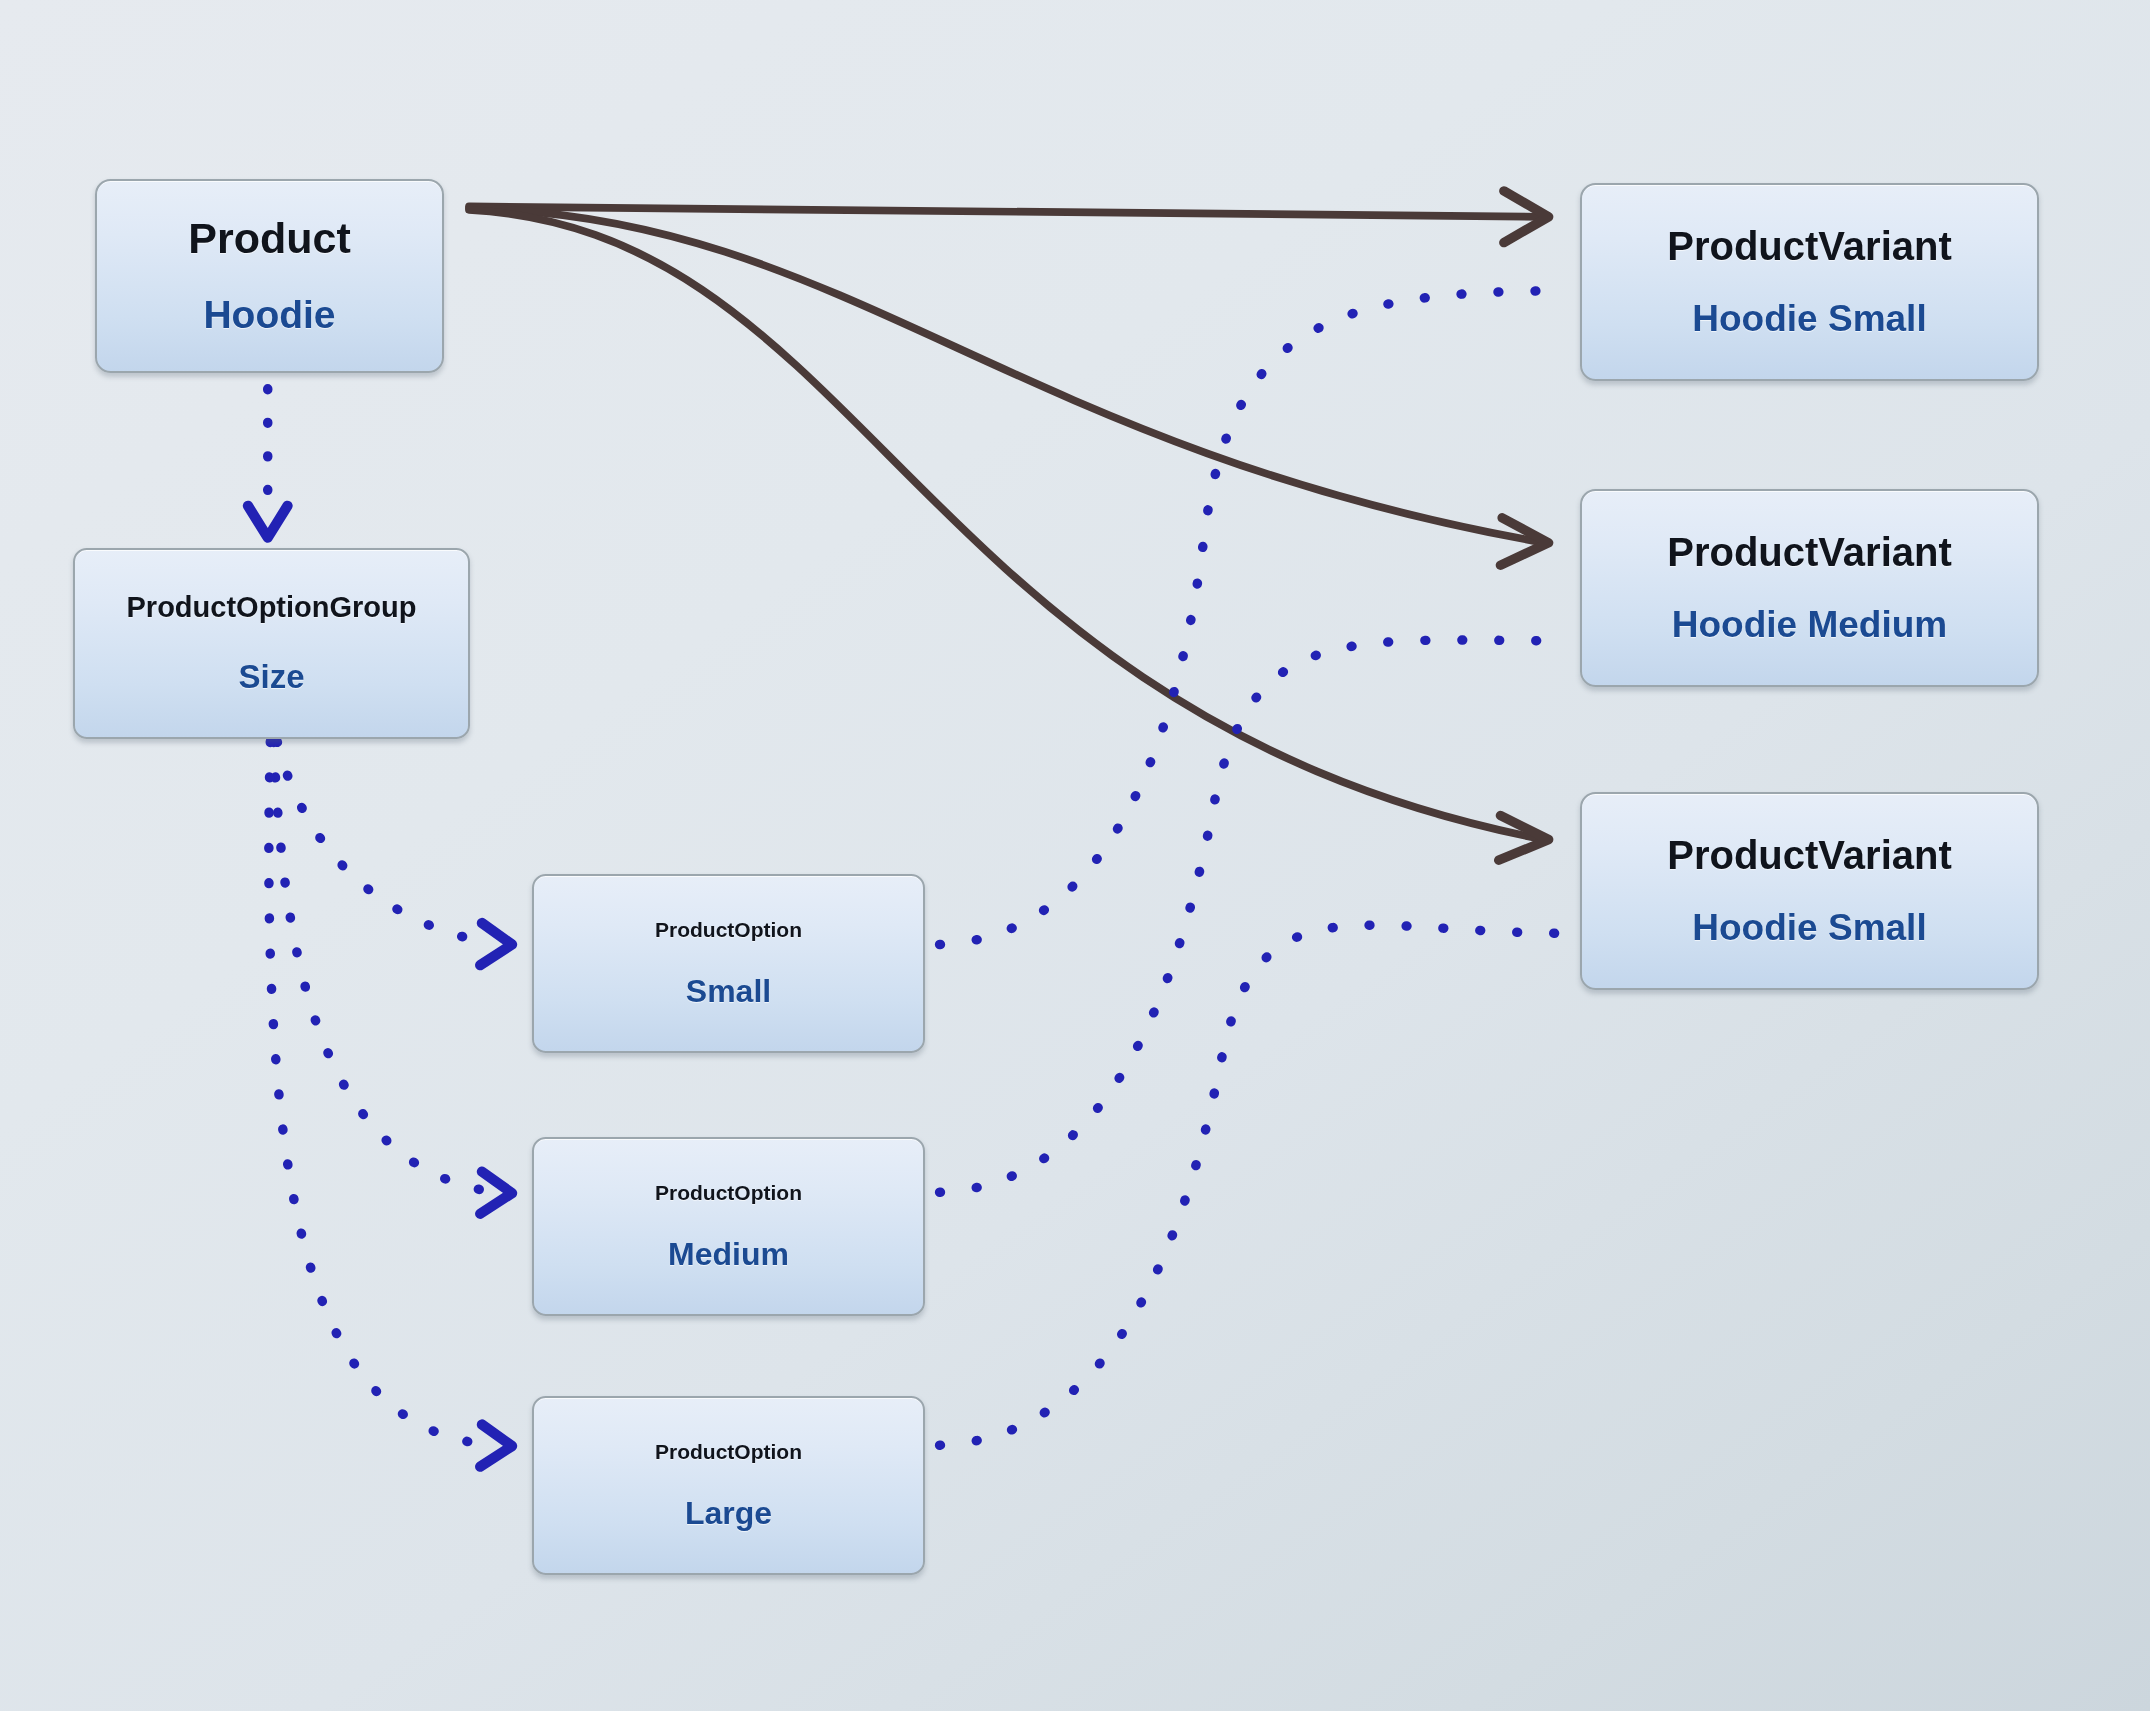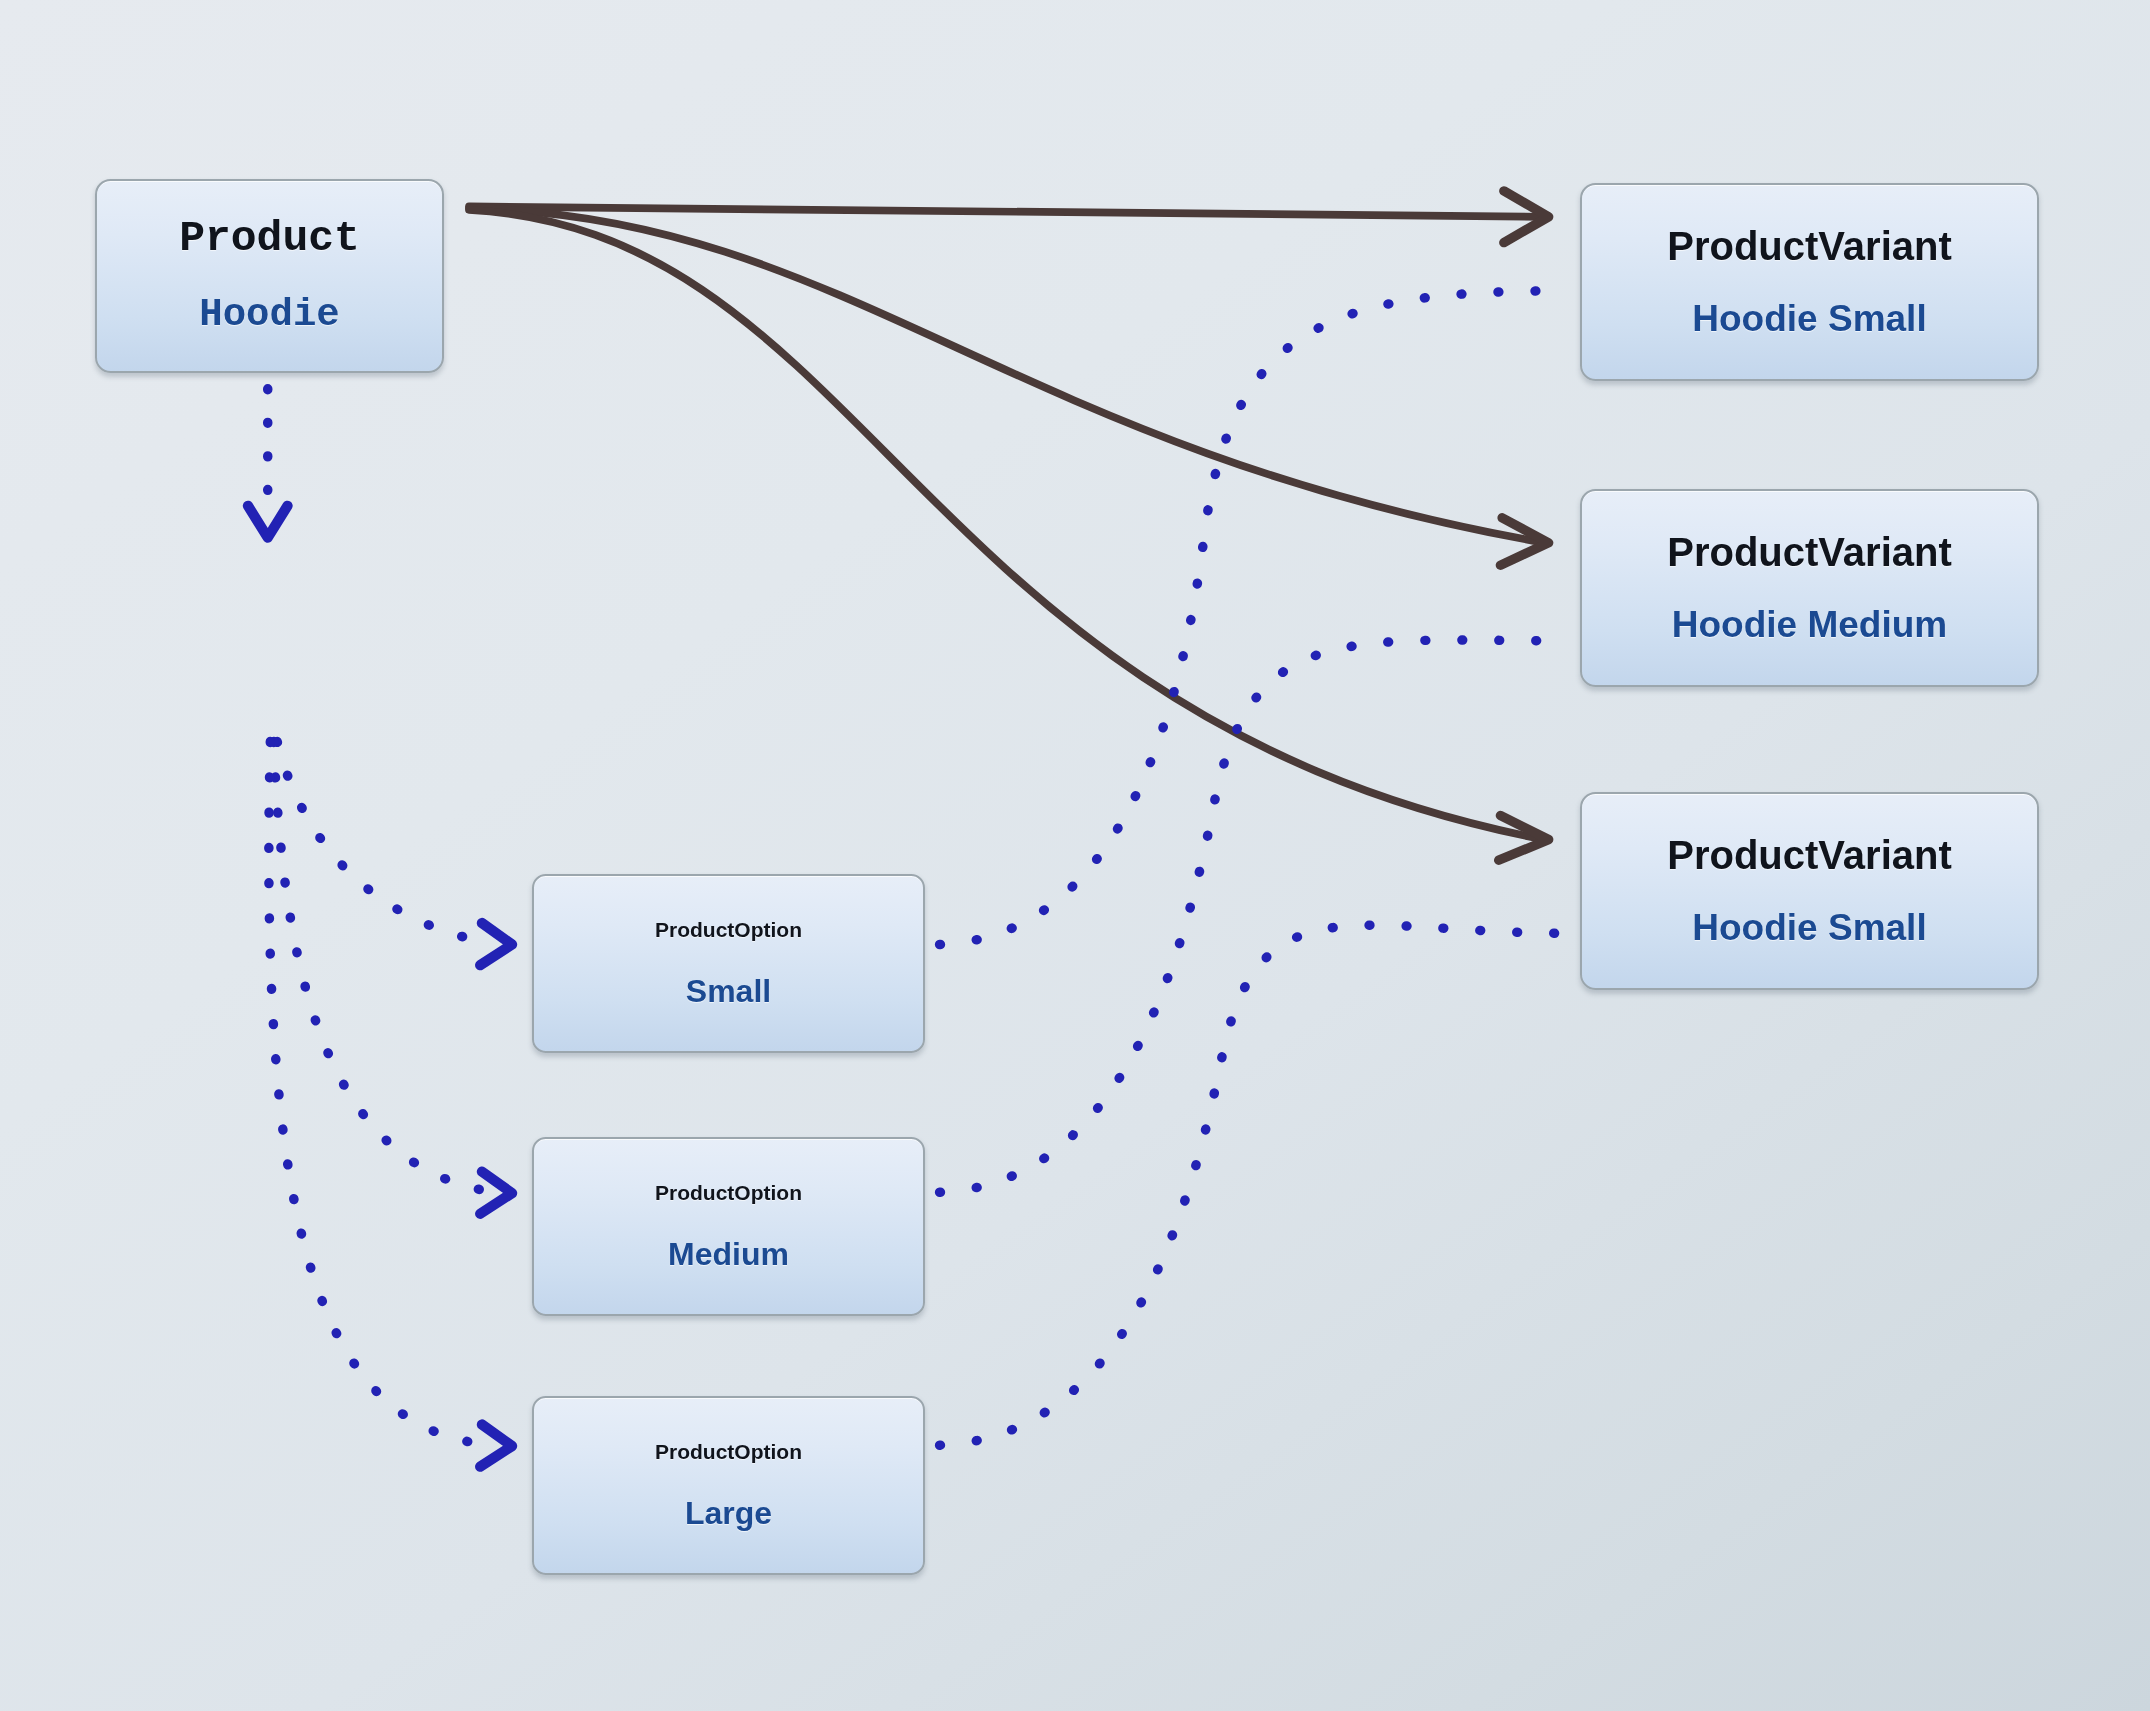--- a/index.html
+++ b/index.html
@@ -43,21 +43,21 @@
     line-height: 1.05;
   }
   .node .label {
     color: #1b4a92;
     font-weight: bold;
     text-shadow: 0 0.9px 0.9px rgba(255,255,255,0.7);
     line-height: 1.05;
     text-align: center;
   }
   
-  .n-product { left: 95px; top: 179px; width: 349px; height: 194px; font-family: Liberation Mono, monospace; }
+  .n-product { left: 95px; top: 179px; width: 349px; height: 194px; }
   .n-product .type  { font-size: 43px; margin-bottom: 34px; }
   .n-product .label { font-size: 39px; }
 
   
   .n-pog { left: 73px; top: 548px; width: 397px; height: 191px; border-radius: 13.8px; }
   .n-pog .type  { font-size: 29px; margin-bottom: 38px; }
   .n-pog .label { font-size: 33px; }
 
   
   .n-variant { left: 1580px; width: 459px; height: 198px; }
@@ -115,20 +115,24 @@
       <path d="M 1092 1386 C 1290 1378, 1370 1150, 1412 930 C 1455 720, 1570 745, 1825 745"></path>
       <path d="M 1092 1680 C 1300 1672, 1380 1430, 1420 1230 C 1462 1020, 1580 1085, 1825 1085"></path>
     </g>
   </svg>
 
   <div class="node n-product">
     <div class="type">Product</div>
     <div class="label">Hoodie</div>
   </div>
 
+  <div class="node n-pog">
+    <div class="type">ProductOptionGroup</div>
+    <div class="label">Size</div>
+  </div>
 
   <div class="node n-option o0">
     <div class="type">ProductOption</div>
     <div class="label">Small</div>
   </div>
   <div class="node n-option o1">
     <div class="type">ProductOption</div>
     <div class="label">Medium</div>
   </div>
   <div class="node n-option o2">

